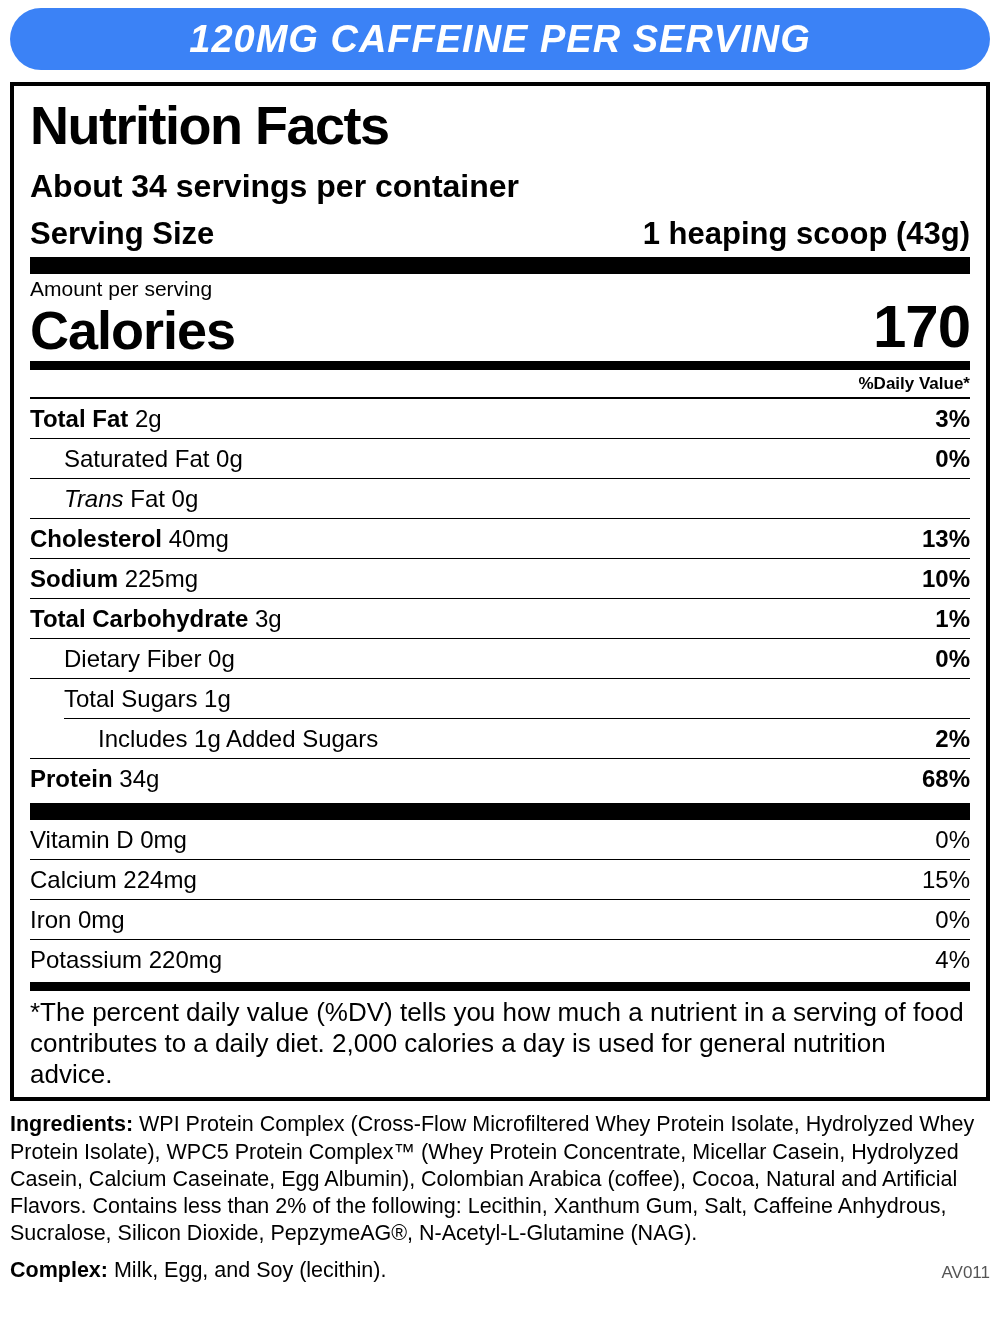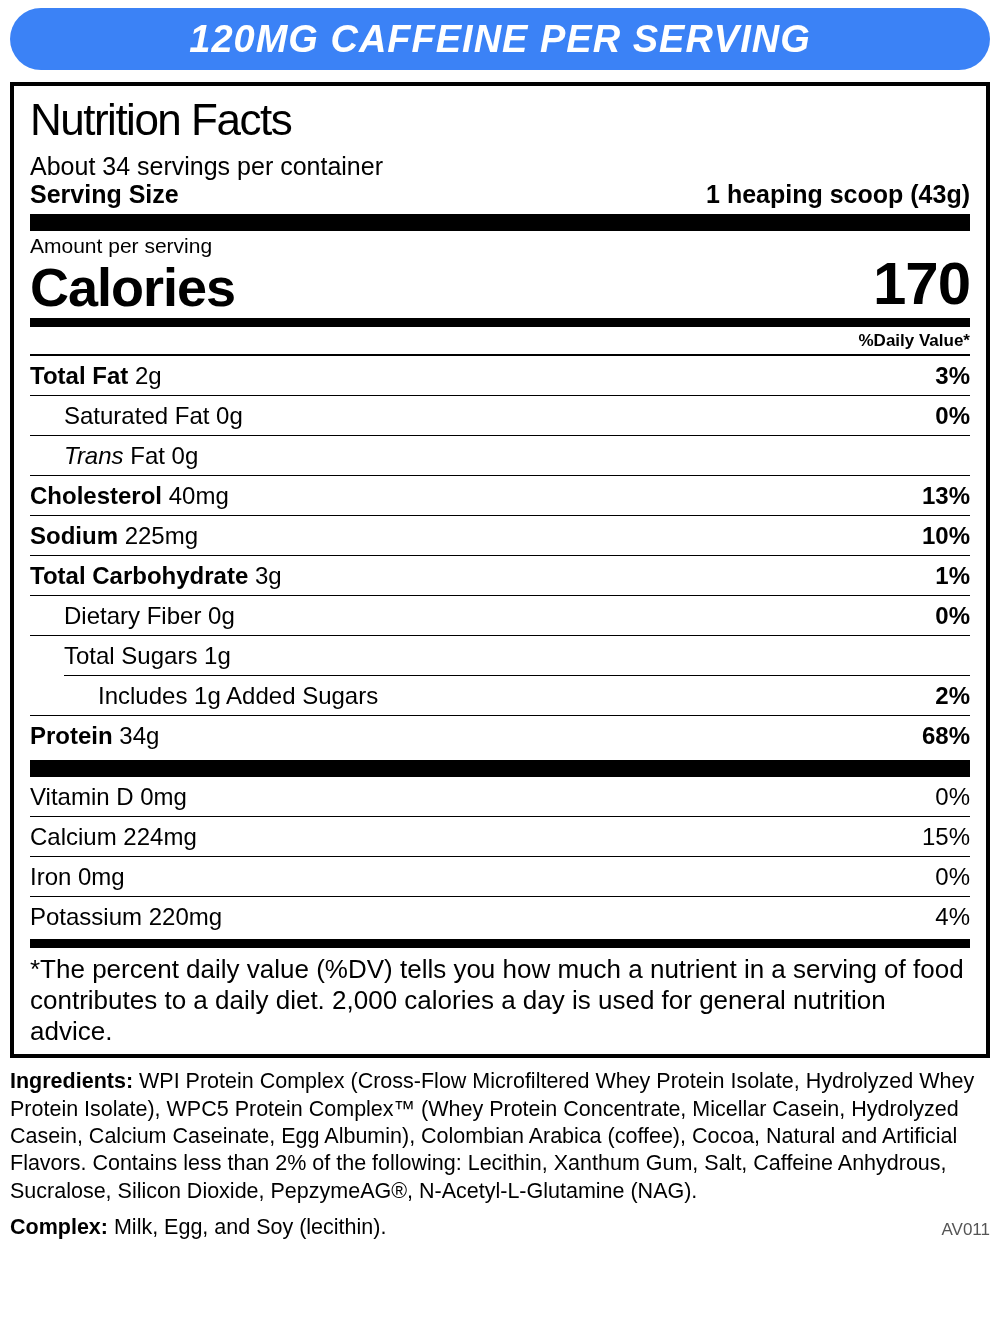--- a/index.html
+++ b/index.html
@@ -36,40 +36,41 @@
 
   
   .panel {
     margin: 12px 10px 0 10px;
     border: 4px solid #000;
     padding: 10px 16px 8px 16px;
     background: #fff;
   }
 
   .nf-title {
-    font-size: 44px;
-    font-weight: normal;
+    font-size: 54px;
+    font-weight: bold;
     line-height: 1.02;
     letter-spacing: -1.5px;
-    margin: 2px 0 10px 0;
+    margin: 2px 0 16px 0;
   }
   .servings {
-    font-size: 25px;
+    font-size: 32px;
     margin-top: 4px;
     line-height: 1.1;
+    font-weight: bold;
   }
   .row {
     display: flex;
     justify-content: space-between;
     align-items: baseline;
   }
   .serving-size {
-    font-size: 25px;
-    font-weight: bold;
-    margin-top: 0px;
+    font-size: 31px;
+    font-weight: bold;
+    margin-top: 12px;
   }
   .serving-size .val { font-weight: bold; }
 
   .rule-thick {
     border-top: 17px solid #000;
     margin: 5px 0 0 0;
   }
   .rule-med {
     border-top: 9px solid #000;
     margin: 3px 0 0 0;

